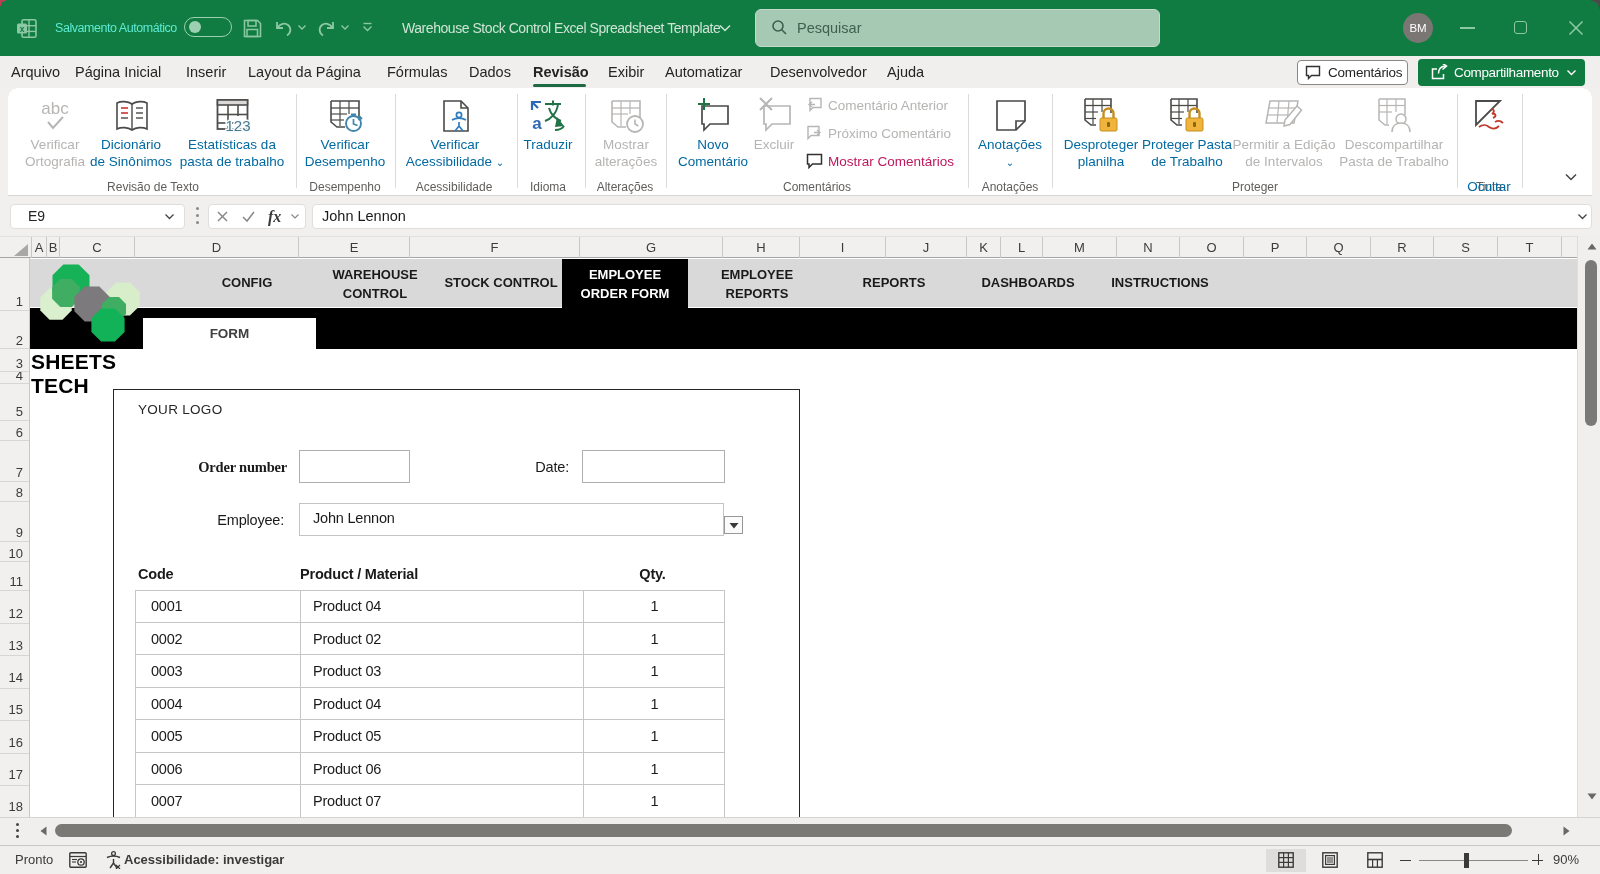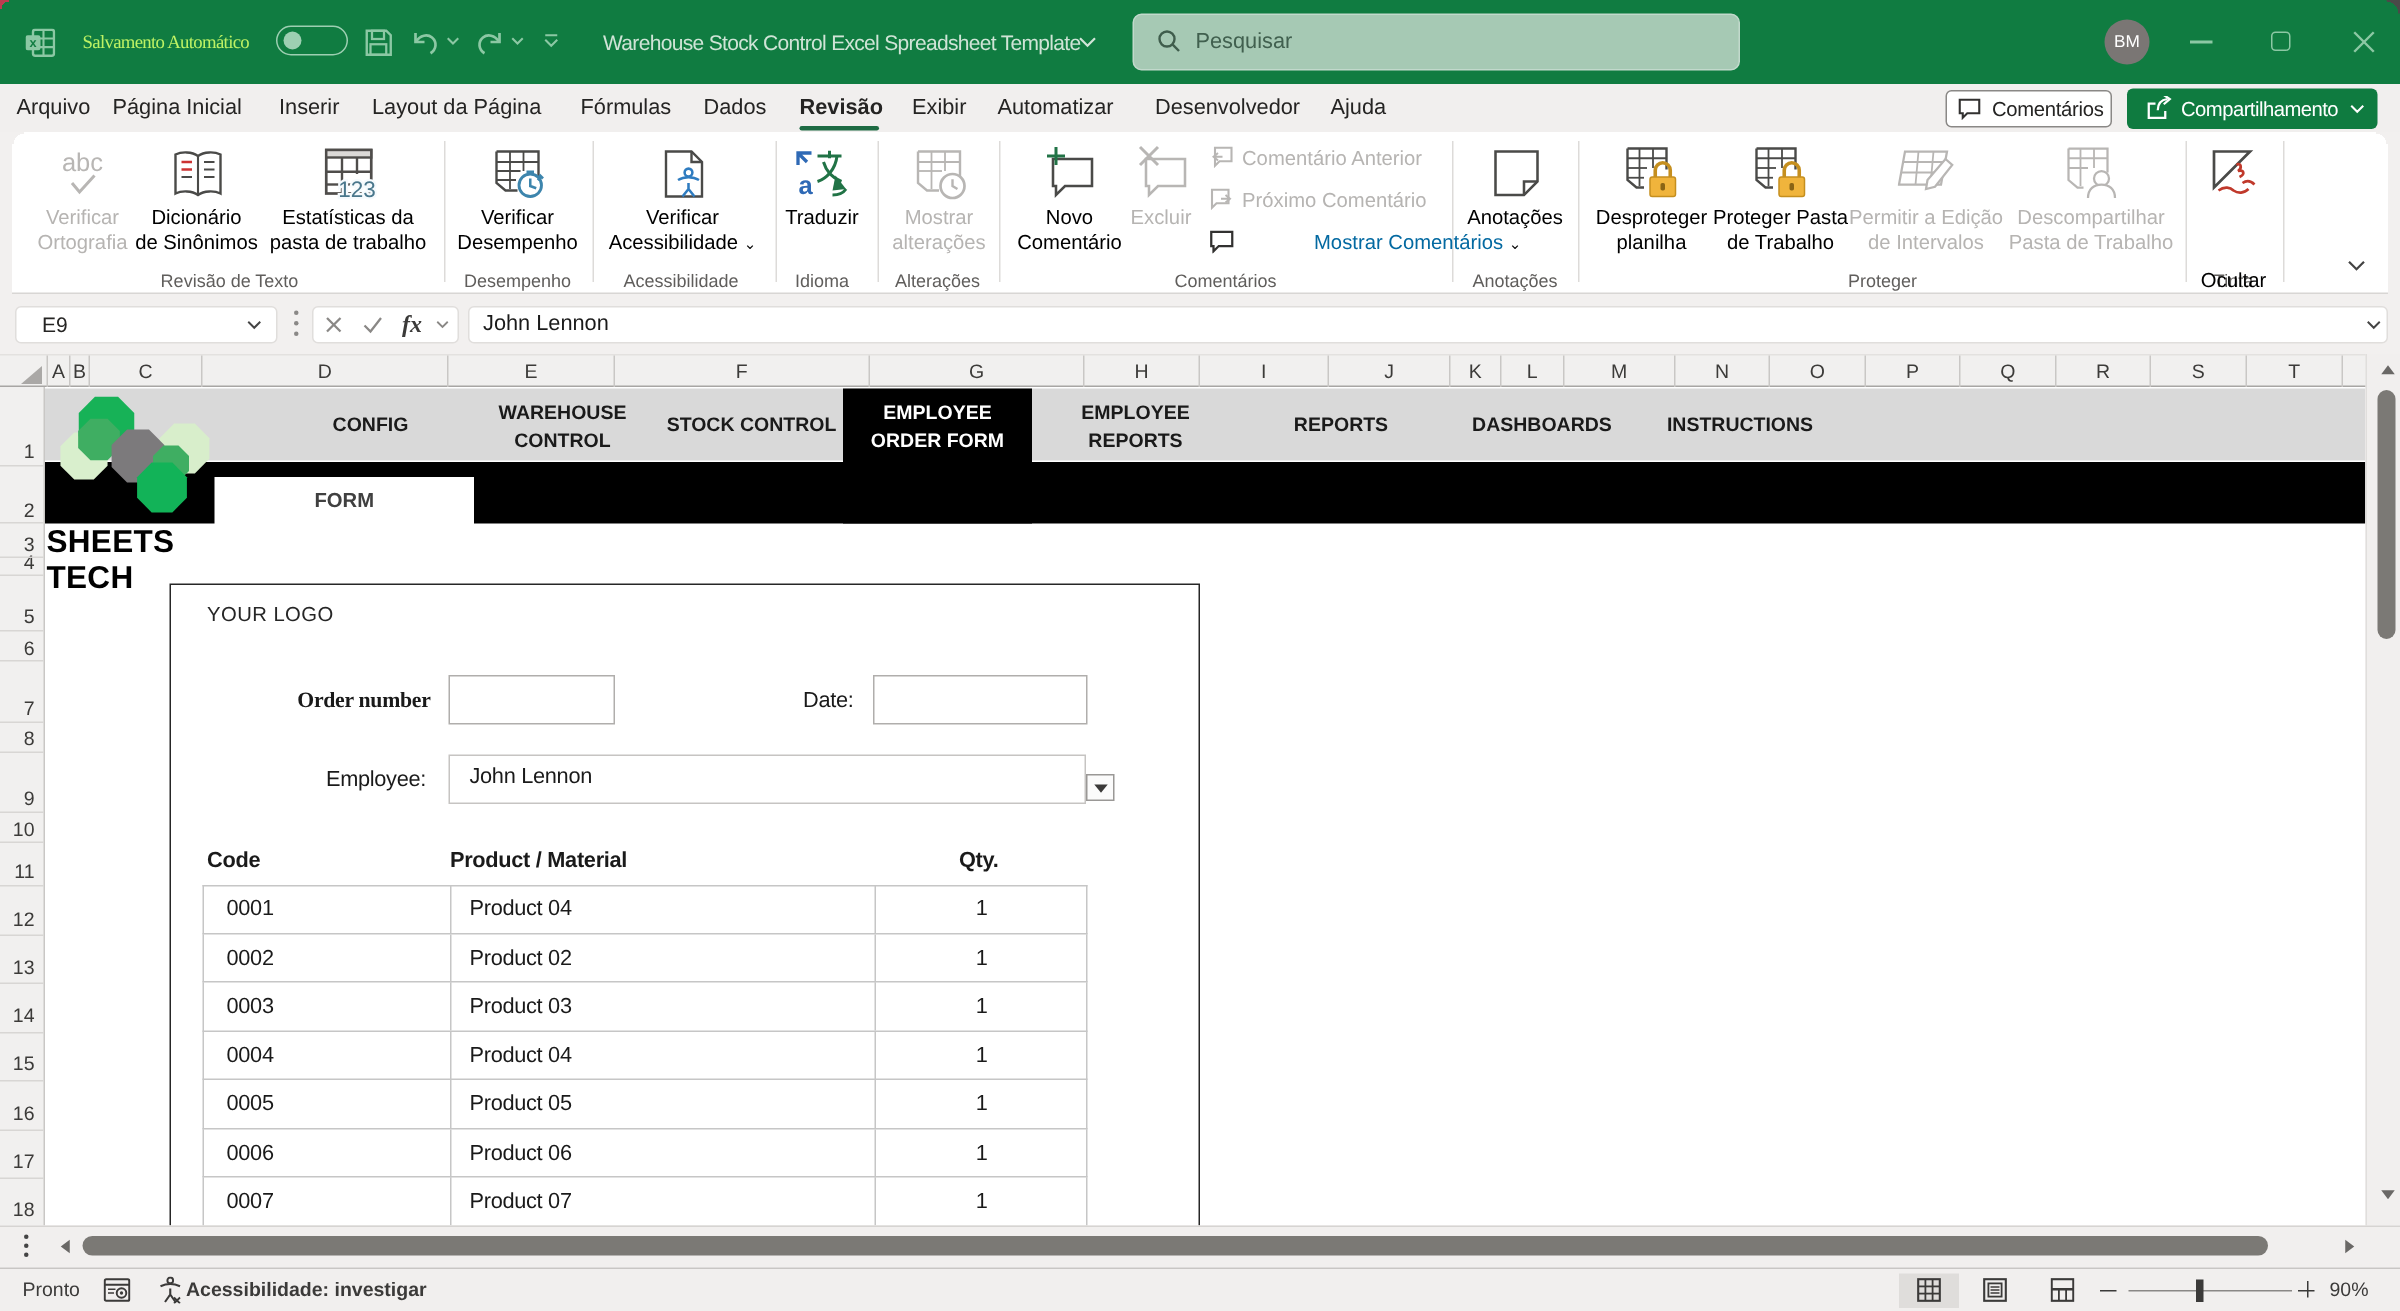--- a/index.html
+++ b/index.html
@@ -1,29 +1,29 @@
 <!DOCTYPE html>
 <html><head>
 <meta charset="utf-8">
 <style>
 * { margin:0; padding:0; box-sizing:border-box; }
 html,body { width:1600px; height:874px; overflow:hidden; }
 body { font-family:"Liberation Sans", sans-serif; position:relative; background:#fff; }
 .abs { position:absolute; }
 
 #titlebar { left:0; top:0; width:1600px; height:56px; background:#107c41; }
-.tb-text { color:#bef264; font-size:13px;font-family:Liberation Serif, serif; }
+.tb-text { color:#5eead4; font-size:13px; }
 
 #menubar { left:0; top:56px; width:1600px; height:32px; background:#f1efee; }
 .menu-item { position:absolute; top:0; height:32px; line-height:32px; font-size:14.5px; color:#252423; }
 
 #ribbon { left:0; top:88px; width:1600px; height:108px; background:#fff; border-bottom:1px solid #d8d6d4; }
 .rsep { position:absolute; top:6px; height:94px; width:1px; background:#dddbd9; }
 .rlabel { position:absolute; top:92px; font-size:12px; color:#605e5c; text-align:center; transform:translateX(-50%); white-space:nowrap; }
-.rtxt { position:absolute; font-size:13.5px; color:#000000; text-align:center; transform:translateX(-50%); white-space:nowrap; line-height:17px; }
+.rtxt { position:absolute; font-size:13.5px; color:#0369a1; text-align:center; transform:translateX(-50%); white-space:nowrap; line-height:17px; }
 .rtxt.dis { color:#b6b4b2; }
 .rsmall { position:absolute; font-size:13.5px; color:#b6b4b2; white-space:nowrap; }
 
 #fbar { left:0; top:196px; width:1600px; height:40px; background:#f2f0ef; }
 .fbox { position:absolute; background:#fff; border:1px solid #e0dedc; border-radius:4px; }
 
 #colhead { left:0; top:236px; width:1600px; height:22px; background:#f1f0ef; border-bottom:1px solid #a8a6a4; border-top:1px solid #e3e1df; }
 .ch { position:absolute; top:0; height:21px; line-height:21px; font-size:13px; color:#3c3b39; text-align:center; border-right:1px solid #c9c7c5; }
 
 #rowhead { left:0; top:258px; width:30px; height:559px; background:#f1f0ef; border-right:1px solid #c9c7c5; }
@@ -264,21 +264,21 @@
   </svg>
   <div class="rsmall" style="left:828px;top:10px;">Comentário Anterior</div>
   <svg class="abs" style="left:806px;top:37px;" width="17" height="16" viewBox="0 0 17 16">
     <path d="M2 1.5 h11 v9 h-8 l-3 3 v-3 h0 z" fill="none" stroke="#b8b6b4" stroke-width="1.4"></path>
     <path d="M11 5 l3 2.5 -3 2.5 M8 7.5 h6" fill="none" stroke="#b8b6b4" stroke-width="1.3"></path>
   </svg>
   <div class="rsmall" style="left:828px;top:38px;">Próximo Comentário</div>
   <svg class="abs" style="left:806px;top:65px;" width="17" height="16" viewBox="0 0 17 16">
     <path d="M1.5 1.5 h14 v9.5 h-9 l-3.5 3.5 v-3.5 h-1.5 z" fill="none" stroke="#323130" stroke-width="1.5"></path>
   </svg>
-  <div class="rsmall" style="left:828px;top:66px;color:#0369a1;margin-left:48px;">Mostrar Comentários</div>
+  <div class="rsmall" style="left:828px;top:66px;color:#be185d;">Mostrar Comentários</div>
 
   <svg class="abs" style="left:993px;top:10px;" width="36" height="38" viewBox="0 0 36 38">
     <path d="M4 3 h28 v20 l-9 9 h-19 z" fill="#fff" stroke="#4a4a48" stroke-width="1.7"></path>
     <path d="M32 23 h-9 v9" fill="none" stroke="#4a4a48" stroke-width="1.7"></path>
   </svg>
   <div class="rtxt" style="left:1010px;top:48px;">Anotações<br><span style="font-size:10px;">⌄</span></div>
 
   <svg class="abs" style="left:1082px;top:8px;" width="40" height="40" viewBox="0 0 40 40">
     <path d="M3 3 h26 v14 M14 29 h-5 l-6 -5 V3" fill="#fff" stroke="#4a4a48" stroke-width="1.6"></path>
     <line x1="3" y1="9.5" x2="29" y2="9.5" stroke="#4a4a48" stroke-width="1.3"></line>

